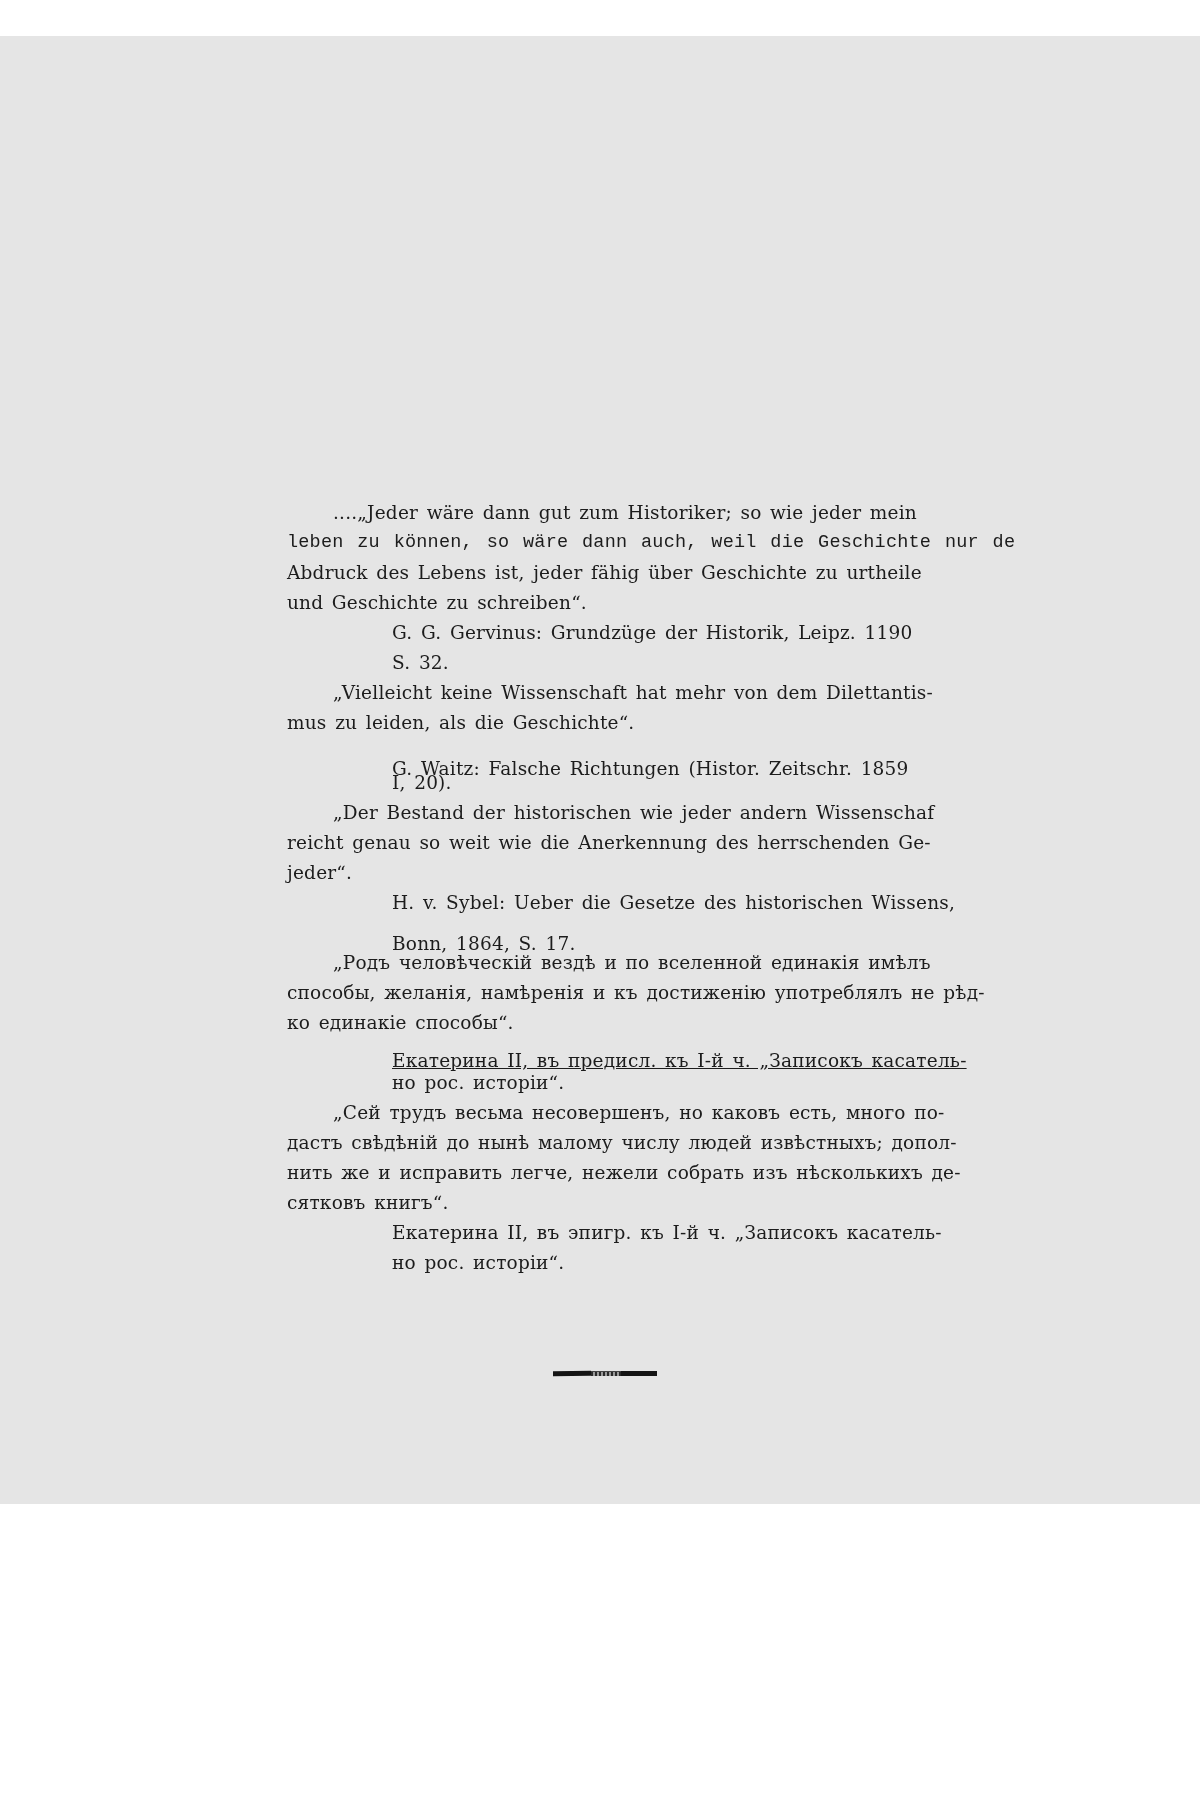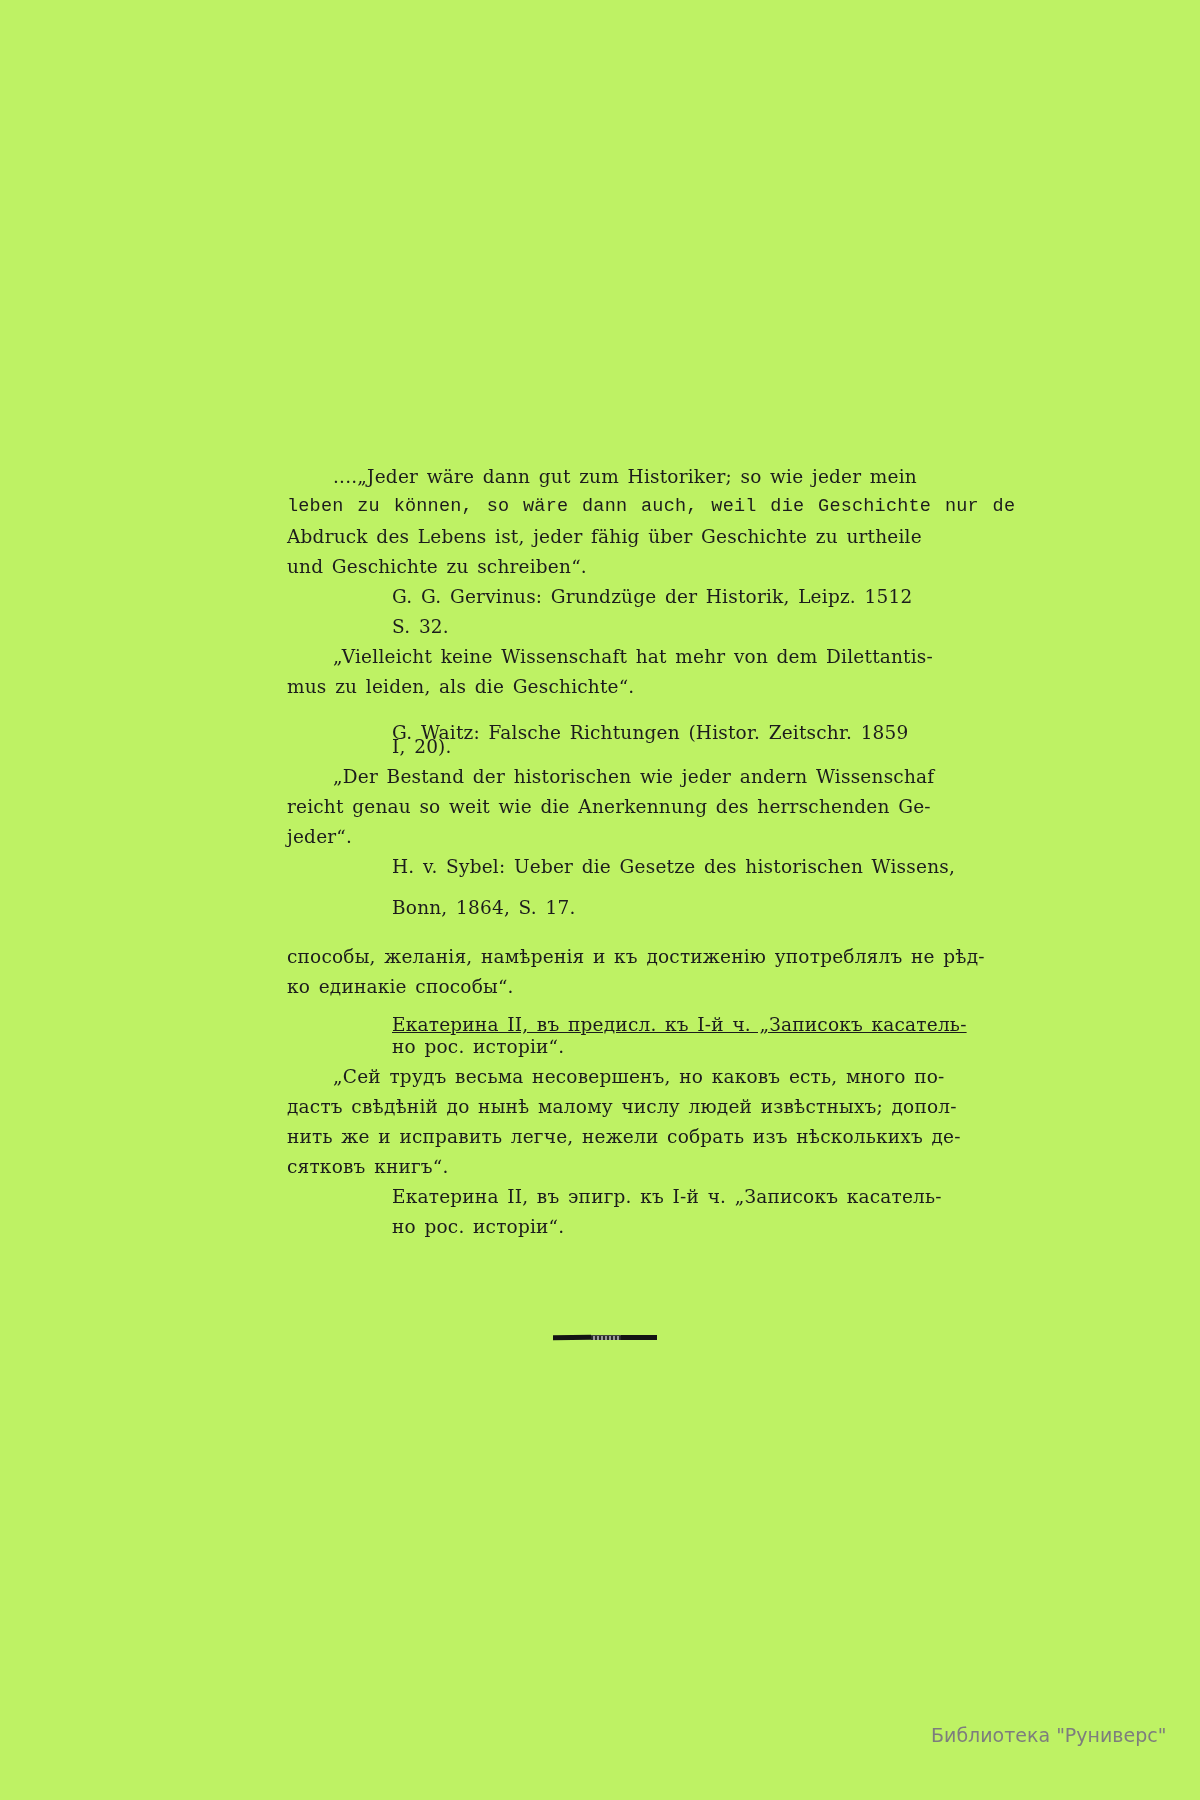--- a/index.html
+++ b/index.html
@@ -3,24 +3,25 @@
 <meta charset="utf-8">
 <style>
   html, body {
     margin: 0;
     padding: 0;
     background: #ffffff;
   }
   .page {
     position: relative;
     width: 1200px;
-    height: 1800px;
-    background: #bef264;
+    height: 1468px;
+    background: #e5e5e5;
     overflow: hidden;
     font-family: "DejaVu Serif", "Liberation Serif", serif;
+    margin-top: 36px;
   }
   .text-block {
     position: absolute;
     left: 287px;
     top: 462px;
     width: 570px;
     height: 790px;
     font-size: 18.5px;
     line-height: 30px;
     color: #1c1c1c;
@@ -73,31 +74,32 @@
 </head>
 <body>
 
 <div class="page">
 
   <div class="text-block">
       <div class="line first" style="top: 0px;">....„Jeder wäre dann gut zum Historiker; so wie jeder mein</div>
       <div class="line body" style="top: 30px; font-family: Liberation Mono, monospace;">leben zu können, so wäre dann auch, weil die Geschichte nur de</div>
       <div class="line body" style="top: 60px;">Abdruck des Lebens ist, jeder fähig über Geschichte zu urtheile</div>
       <div class="line body" style="top: 90px;">und Geschichte zu schreiben“.</div>
-      <div class="line attrib" style="top: 120px;">G. G. Gervinus: Grundzüge der Historik, Leipz. 1512</div>
+      <div class="line attrib" style="top: 120px;">G. G. Gervinus: Grundzüge der Historik, Leipz. 1190</div>
       <div class="line attrib" style="top: 150px;">S. 32.</div>
       <div class="line first" style="top: 180px;">„Vielleicht keine Wissenschaft hat mehr von dem Dilettantis-</div>
       <div class="line body" style="top: 210px;">mus zu leiden, als die Geschichte“.</div>
       <div class="line attrib" style="top: 256px;">G. Waitz: Falsche Richtungen (Histor. Zeitschr. 1859</div>
       <div class="line attrib" style="top: 270px;">I, 20).</div>
       <div class="line first" style="top: 300px;">„Der Bestand der historischen wie jeder andern Wissenschaf</div>
       <div class="line body" style="top: 330px;">reicht genau so weit wie die Anerkennung des herrschenden Ge-</div>
       <div class="line body" style="top: 360px;">jeder“.</div>
       <div class="line attrib" style="top: 390px;">H. v. Sybel: Ueber die Gesetze des historischen Wissens,</div>
       <div class="line attrib" style="top: 431px;">Bonn, 1864, S. 17.</div>
+      <div class="line first" style="top: 450px;">„Родъ человѣческій вездѣ и по вселенной единакія имѣлъ</div>
       <div class="line body" style="top: 480px;">способы, желанія, намѣренія и къ достиженію употреблялъ не рѣд-</div>
       <div class="line body" style="top: 510px;">ко единакіе способы“.</div>
       <div class="line attrib" style="top: 548px; text-decoration: underline;">Екатерина II, въ предисл. къ I-й ч. „Записокъ касатель-</div>
       <div class="line attrib" style="top: 570px;">но рос. исторіи“.</div>
       <div class="line first" style="top: 600px;">„Сей трудъ весьма несовершенъ, но каковъ есть, много по-</div>
       <div class="line body" style="top: 630px;">дастъ свѣдѣній до нынѣ малому числу людей извѣстныхъ; допол-</div>
       <div class="line body" style="top: 660px;">нить же и исправить легче, нежели собрать изъ нѣсколькихъ де-</div>
       <div class="line body" style="top: 690px;">сятковъ книгъ“.</div>
       <div class="line attrib" style="top: 720px;">Екатерина II, въ эпигр. къ I-й ч. „Записокъ касатель-</div>
       <div class="line attrib" style="top: 750px;">но рос. исторіи“.</div>

